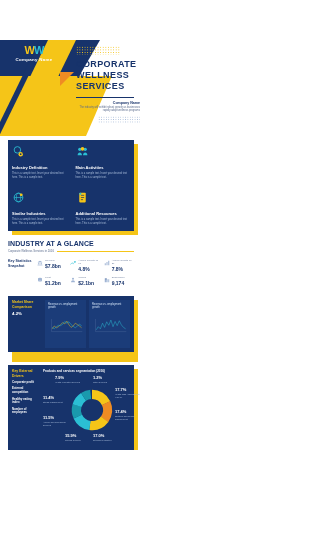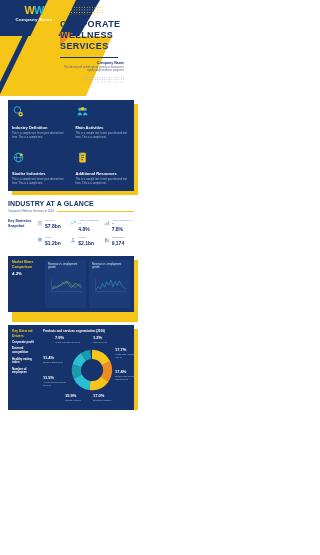--- a/index.html
+++ b/index.html
@@ -4,21 +4,21 @@
 <style>
   * { margin:0; padding:0; box-sizing:border-box; }
   html,body { width:142px; height:555px; }
   body {
     font-family:"Liberation Sans", sans-serif;
     background:#ffffff;
     color:#123a74;
     overflow:hidden;
     position:relative;
   }
-  .page { position:relative; width:142px; height:410px; overflow:hidden; background:#fff; }
+  .page { position:relative; width:142px; height:410px; overflow:hidden; background:#fff;margin-top:40px; }
 
   
   .hero { position:relative; width:142px; height:96px; overflow:hidden; background:#fff; }
   .hero-navy2 {
     position:absolute; left:0; top:0; width:100px; height:52px;
     background:#17336b;
     clip-path:polygon(0 0, 100px 0, 70px 52px, 0 52px);
   }
   .hero-yellow {
     position:absolute; left:0; top:36px; width:112px; height:60px;
@@ -49,21 +49,21 @@
   }
   .logo-mark span { color:#2bbfd4; }
   .logo-name {
     font-size:4.4px; font-weight:bold; color:#fff;
     letter-spacing:.3px; margin-top:2px;
   }
   .year {
     position:absolute; left:7px; top:58px; z-index:6;
     font-size:20px; font-weight:bold; color:#ffffff; letter-spacing:-.5px;
   }
-  .hero-right { position:absolute; left:60px; top:6px; width:64px; z-index:5; }
+  .hero-right { position:absolute; left:76px; top:6px; width:64px; z-index:5; }
   .dots-top {
     width:44px; height:9px; margin-bottom:4px;
     background-image:radial-gradient(#f5c518 36%, transparent 38%);
     background-size:2.6px 2.6px;
   }
   .hero-title {
     font-size:9px; font-weight:bold; color:#17336b;
     letter-spacing:.4px; line-height:11px; text-transform:uppercase;
   }
   .hero-rule { width:58px; height:1px; background:#17336b; margin:5px 0 3px; }

